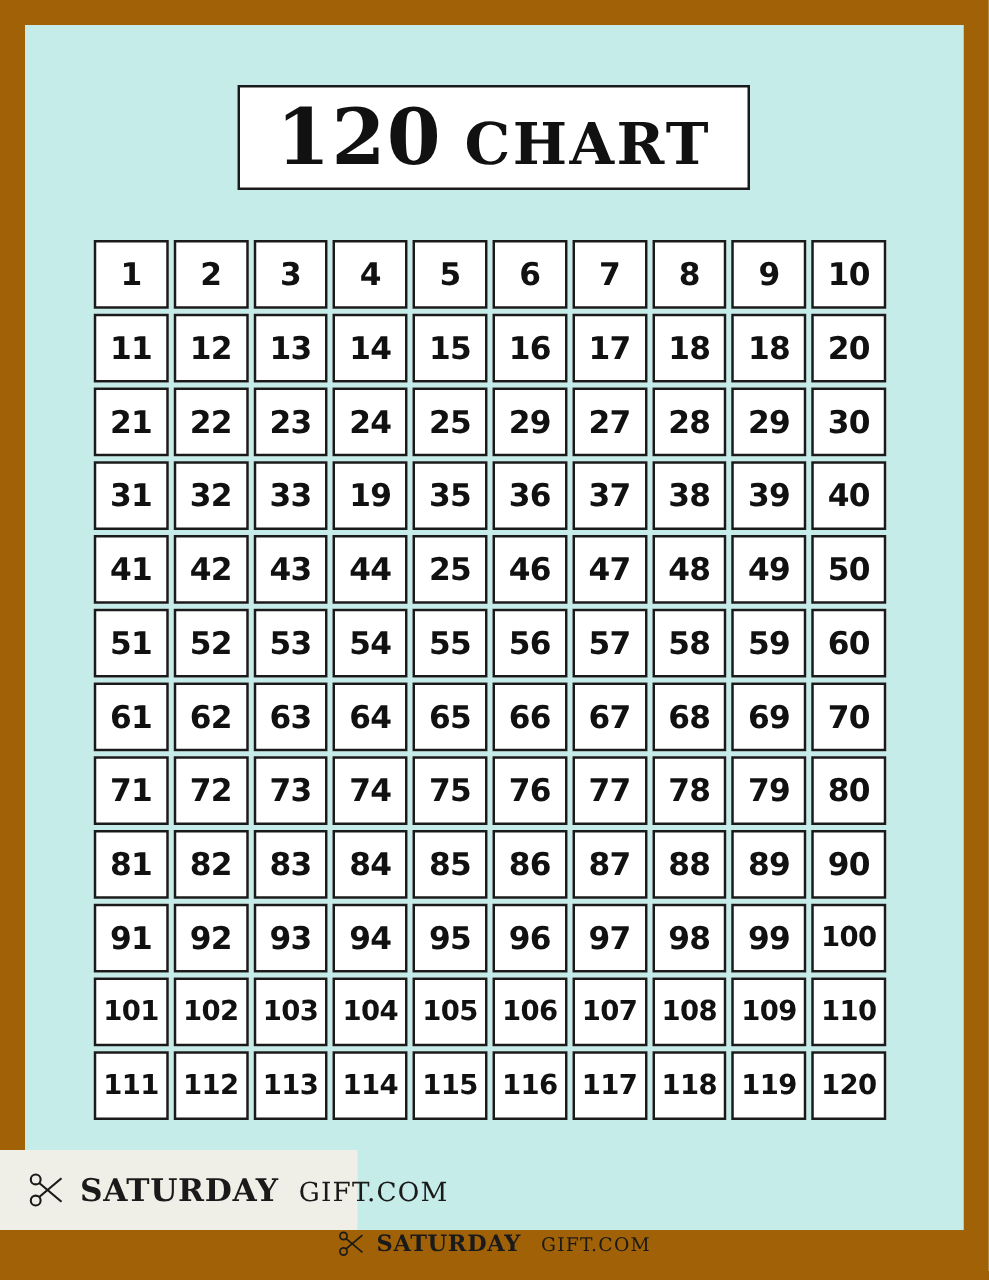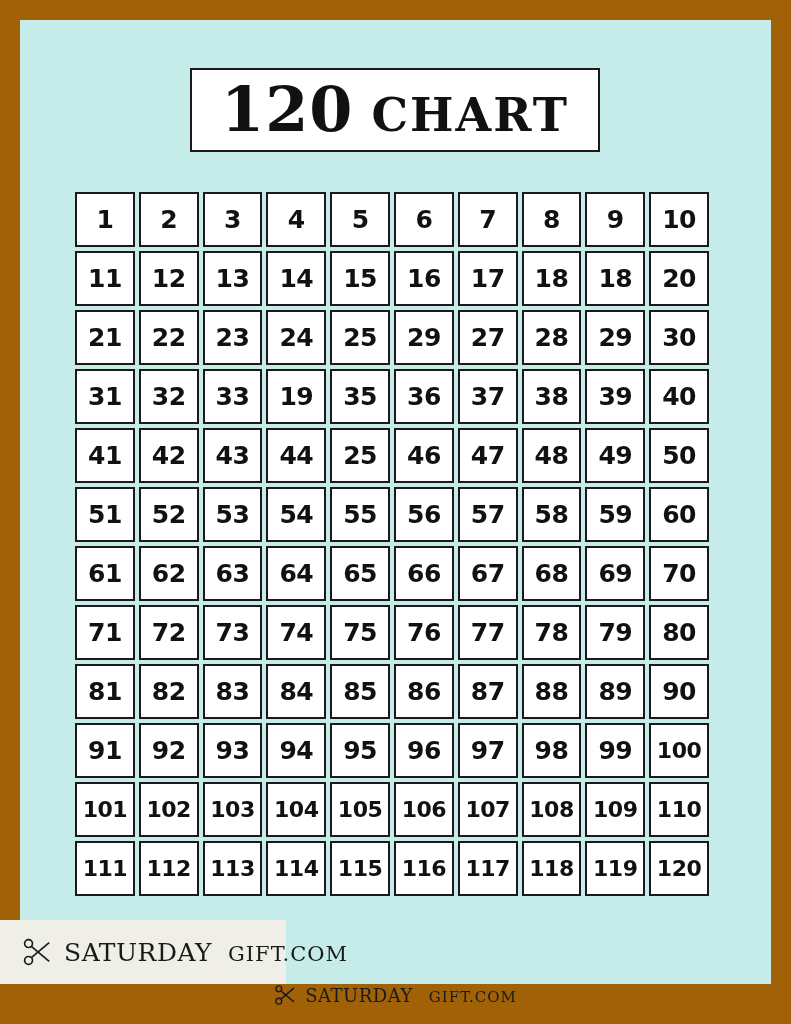--- a/index.html
+++ b/index.html
@@ -108,21 +108,21 @@
   }
   .brand-text {
     font-family: "DejaVu Serif", serif;
     color: #1a1a1a;
     white-space: nowrap;
     display: flex;
     align-items: baseline;
   }
   .brand-saturday {
     font-size: 25px;
-    font-weight: normal;
+    font-weight: bold;
     letter-spacing: 0.5px;
   }
   .brand-gift {
     font-size: 21px;
     font-weight: normal;
     letter-spacing: 1px;
     margin-left: 16px;
   }
   
   .bottom-brand {

